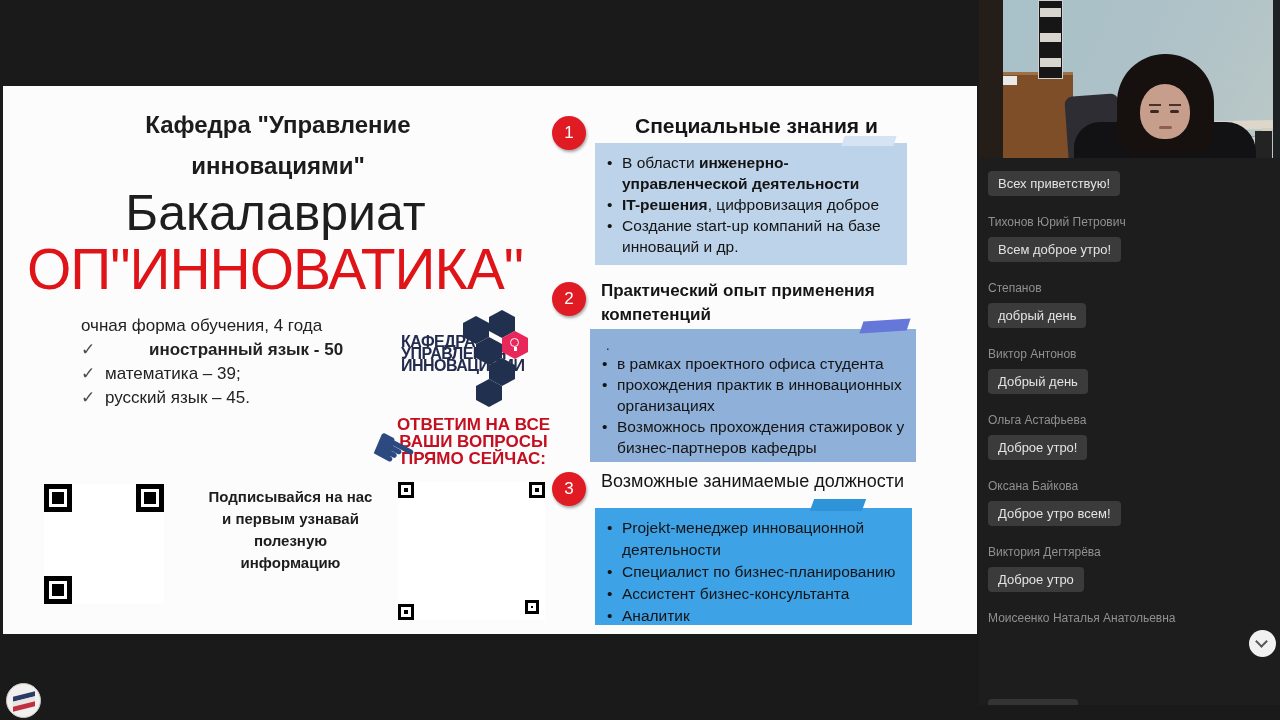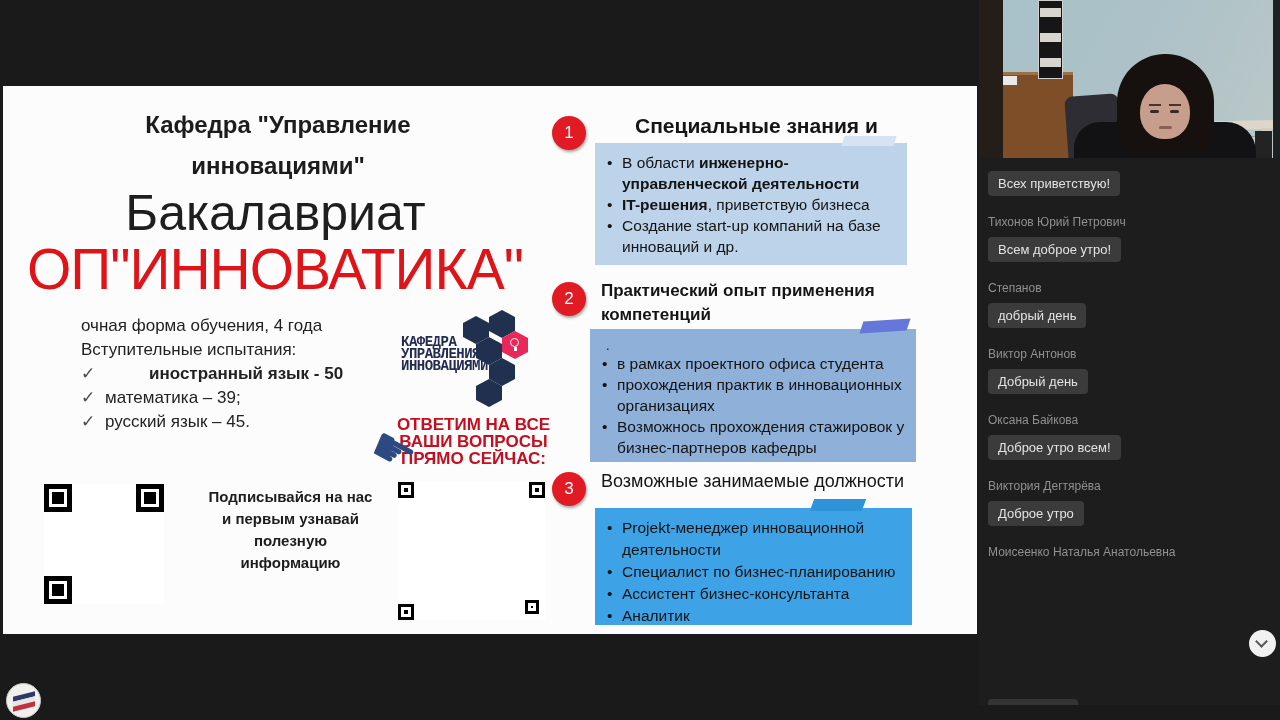--- a/index.html
+++ b/index.html
@@ -19,22 +19,22 @@
 
   .study { position:absolute; left:78px; top:228px; font-size:17px; color:#222; line-height:24px; }
   .exam-list { list-style:none; }
   .exam-item { display:flex; }
   .exam-check { width:24px; color:#4a4a4a; }
   .exam-bold { font-weight:bold;margin-left:44px; }
 
   
   .dept-logo { position:absolute; left:398px; top:224px; width:132px; height:86px; }
   .dept-logo-text { position:absolute; left:0; top:26px; width:74px;
-                    font-size:14px; font-weight:bold; color:#232c4e; line-height:12px;
-                    letter-spacing:-0.5px;font-family:Liberation Mono, monospace; }
+                    font-size:16px; font-weight:bold; color:#232c4e; line-height:12px;
+                    letter-spacing:-0.5px; }
   .hexes { position:absolute; left:54px; top:0; width:80px; height:86px; }
   .hex { position:absolute; width:26px; height:28px; background:#223050;
          clip-path:polygon(50% 0%, 100% 25%, 100% 75%, 50% 100%, 0% 75%, 0% 25%); }
   .hex.pink { background:#e8275a; }
   .bulb { position:absolute; left:8px; top:7px; width:9px; height:9px; border:1.5px solid #fff;
           border-radius:50%; }
   .bulb:after { content:""; position:absolute; left:2.5px; top:8px; width:3px; height:4px; background:#fff; }
 
   .cta { position:absolute; left:388px; top:330px; width:165px; text-align:center;
          font-size:17px; font-weight:bold; color:#c40f20; line-height:17px; }
@@ -161,21 +161,20 @@
     <div class="slide-title">
       <div>Кафедра "Управление</div>
       <div>инновациями"</div>
     </div>
 
     <div class="degree">Бакалавриат</div>
     <div class="program">ОП"ИННОВАТИКА"</div>
 
     <div class="study">
       <div>очная форма обучения, 4 года</div>
-      <div>Вступительные испытания:</div>
       <ul class="exam-list" id="exam-list">
           <li class="exam-item">
             <span class="exam-check">✓</span>
             <span class="exam-bold">иностранный язык - 50</span>
           </li>
           <li class="exam-item">
             <span class="exam-check">✓</span>
             <span>математика – 39;</span>
           </li>
           <li class="exam-item">
@@ -226,21 +225,21 @@
     <div class="sec-heading s1-heading">Специальные знания и навыки</div>
     <div class="sec-box s1-box">
       <div class="tab"></div>
       <div class="bullets">
           <div class="bullet">
             <span class="dot">•</span>
             <span><span>В области </span><span class="bold">инженерно-управленческой деятельности</span></span>
           </div>
           <div class="bullet">
             <span class="dot">•</span>
-            <span><span class="bold">IT-решения</span><span>, приветствую бизнеса</span></span>
+            <span><span class="bold">IT-решения</span><span>, цифровизация доброе</span></span>
           </div>
           <div class="bullet">
             <span class="dot">•</span>
             <span><span>Создание start-up компаний на базе инноваций и др.</span></span>
           </div>
         </div>
     </div>
 
     <div class="num-circle s2-circle">2</div>
     <div class="sec-heading s2-heading">Практический опыт применения компетенций</div>
@@ -316,20 +315,21 @@
     </div>
     <div class="v-edge"></div>
   </div>
 
   <div class="chat">
     <div class="chat-list" id="chat-list">
         <div class="chat-row"><div class="chat-bubble">Всех приветствую!</div></div>
         <div class="chat-row"><div class="chat-name">Тихонов Юрий Петрович</div><div class="chat-bubble">Всем доброе утро!</div></div>
         <div class="chat-row"><div class="chat-name">Степанов</div><div class="chat-bubble">добрый день</div></div>
         <div class="chat-row"><div class="chat-name">Виктор Антонов</div><div class="chat-bubble">Добрый день</div></div>
+        <div class="chat-row"><div class="chat-name">Ольга Астафьева</div><div class="chat-bubble">Доброе утро!</div></div>
         <div class="chat-row"><div class="chat-name">Оксана Байкова</div><div class="chat-bubble">Доброе утро всем!</div></div>
         <div class="chat-row"><div class="chat-name">Виктория Дегтярёва</div><div class="chat-bubble">Доброе утро</div></div>
         <div class="chat-row">
           <div class="chat-name">Моисеенко Наталья Анатольевна</div>
         </div>
       </div>
     <div class="chat-stub"></div>
     <button class="scroll-btn">
       <span class="chev"></span>
     </button>

